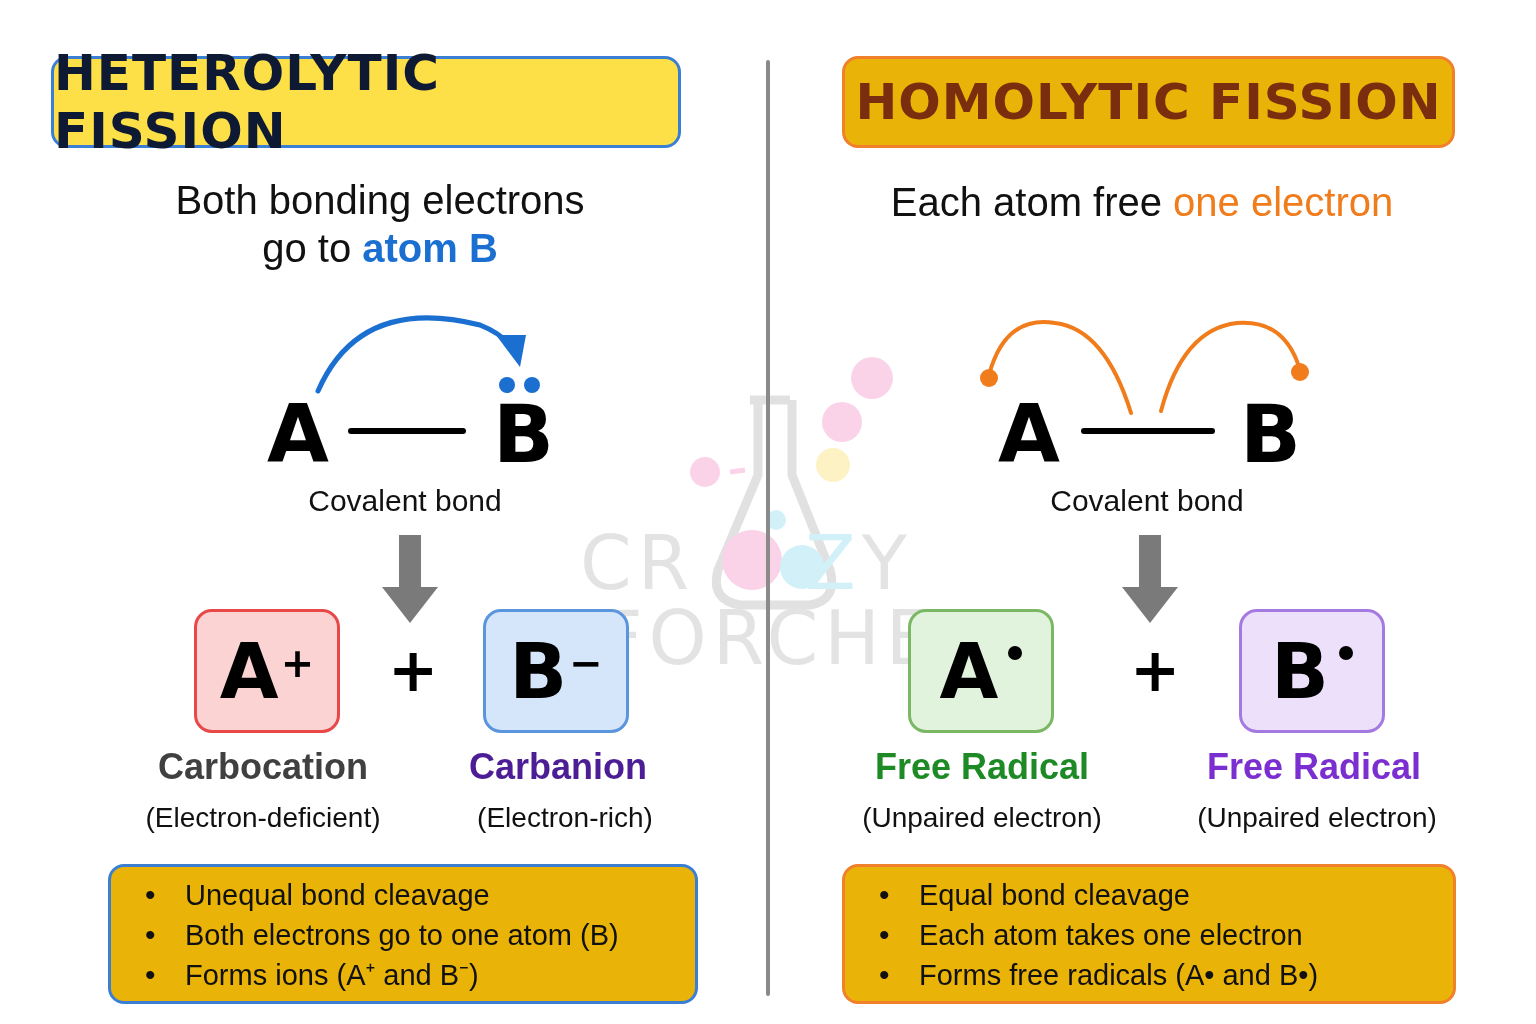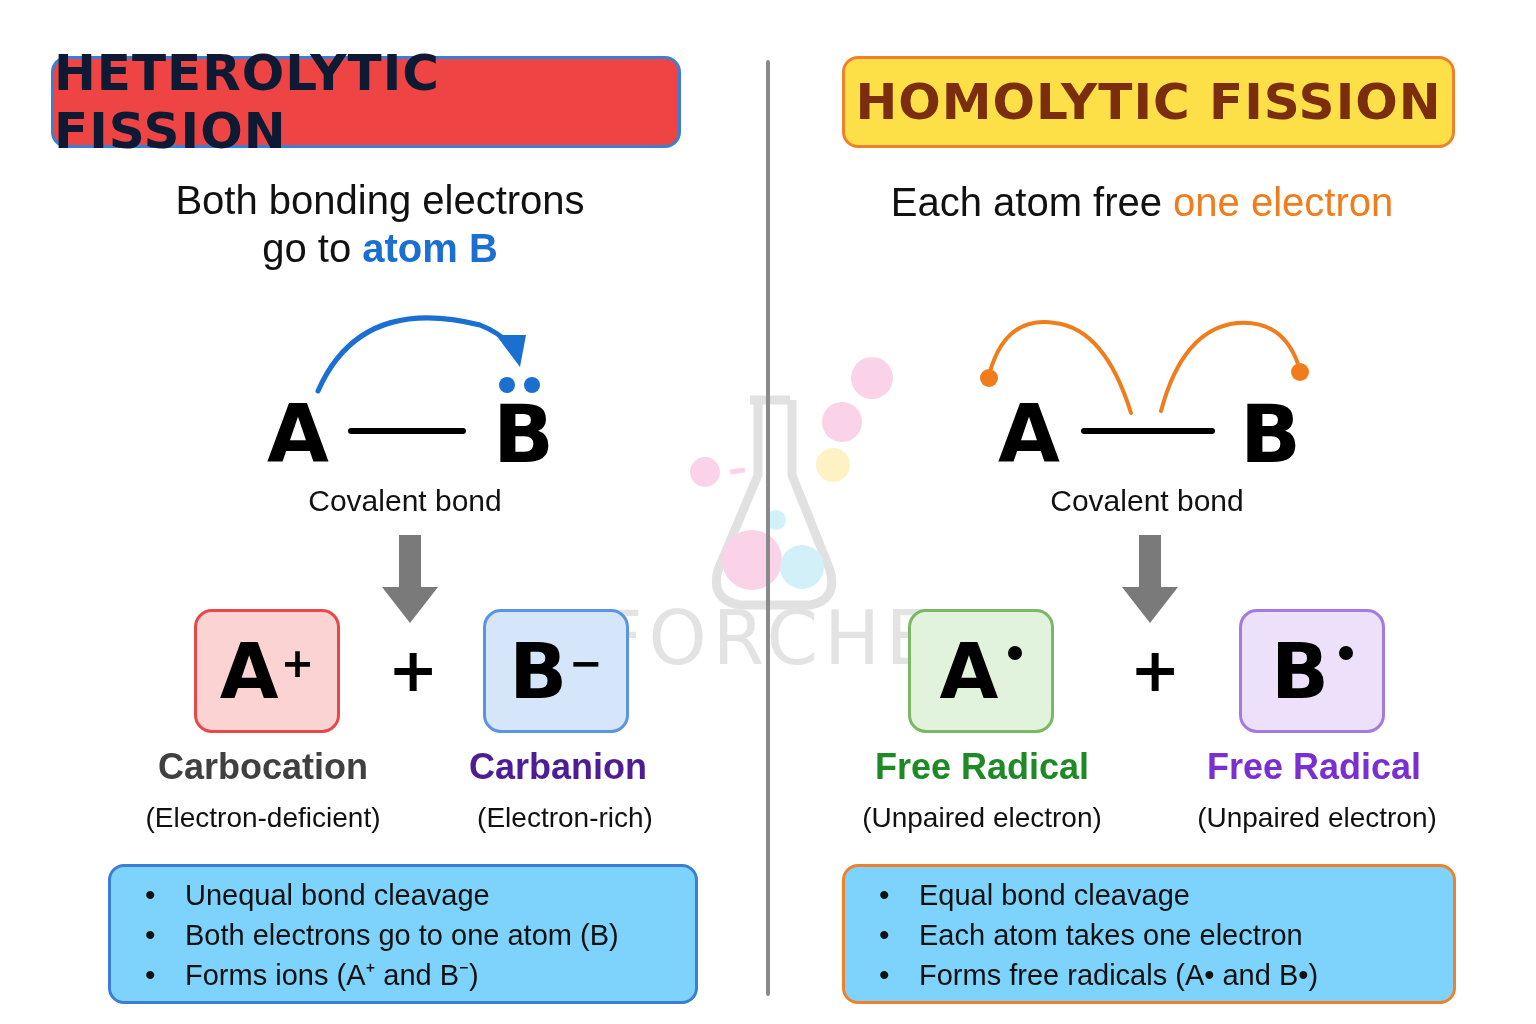--- a/index.html
+++ b/index.html
@@ -10,22 +10,22 @@
     color: #111111;
   }
   .abs { position: absolute; }
   .divider { left: 766px; top: 60px; width: 4px; height: 936px; background: #8a8a8a; border-radius: 2px; }
 
   .title-box {
     position: absolute; border-radius: 16px; border: 3px solid; box-sizing: border-box;
     display: flex; align-items: center; justify-content: center;
     font-family: "DejaVu Sans", sans-serif; font-weight: bold; font-size: 50px; letter-spacing: 1px;
   }
-  .title-left { left: 51px; top: 56px; width: 630px; height: 92px; background: #ef4444; border-color: #3b7fd4; color: #0e1a33; }
-  .title-right { left: 842px; top: 56px; width: 613px; height: 92px; background: #fde047; border-color: #f0812a; color: #7a2e0e; }
+  .title-left { left: 51px; top: 56px; width: 630px; height: 92px; background: #fde047; border-color: #3b7fd4; color: #0e1a33; }
+  .title-right { left: 842px; top: 56px; width: 613px; height: 92px; background: #eab308; border-color: #f0812a; color: #7a2e0e; }
 
   .subtitle { position: absolute; text-align: center; font-size: 40px; line-height: 48px; font-family: "Liberation Sans", sans-serif; color: #111; }
   .sub-left { left: 100px; top: 176px; width: 560px; }
   .sub-right { left: 842px; top: 178px; width: 600px; }
   .hl-blue { color: #1a6fd1; font-weight: bold; }
   .hl-orange { color: #f07c1c; text-align: right; }
 
   .atom { position: absolute; font-size: 80px; font-weight: bold; font-family: "DejaVu Sans", sans-serif; line-height: 80px; color: #000; }
   .bond { position: absolute; height: 6px; background: #000; border-radius: 3px; }
   .caption { position: absolute; font-size: 30px; font-family: "Liberation Sans", sans-serif; text-align: center; color: #111; }
@@ -43,21 +43,21 @@
   .box-blue { left: 483px; top: 609px; background: #d6e6fa; border-color: #5b95de; }
   .box-green { left: 908px; top: 609px; background: #e2f3dd; border-color: #7ab863; }
   .box-purple { left: 1239px; top: 609px; background: #ece0fa; border-color: #a479e0; }
 
   .plus { position: absolute; font-size: 60px; font-weight: bold; font-family: "DejaVu Sans", sans-serif; line-height: 60px; color: #000; }
 
   .species { position: absolute; font-size: 36px; font-weight: bold; font-family: "Liberation Sans", sans-serif; text-align: center; }
   .note { position: absolute; font-size: 28px; font-family: "Liberation Sans", sans-serif; text-align: center; color: #111; }
 
   .summary {
-    position: absolute; border: 3px solid; border-radius: 16px; box-sizing: border-box; background: #7dd3fc;
+    position: absolute; border: 3px solid; border-radius: 16px; box-sizing: border-box; background: #eab308;
     padding: 8px 0 0 30px;
   }
   .summary-left { left: 108px; top: 864px; width: 590px; height: 140px; border-color: #3b7fd4; }
   .summary-right { left: 842px; top: 864px; width: 614px; height: 140px; border-color: #f0812a; }
   .summary ul { margin: 0; padding: 0; list-style: none; }
   .summary li { font-size: 29px; font-family: "Liberation Sans", sans-serif; line-height: 40px; color: #111; position: relative; padding-left: 44px; }
   .summary li::before { content: "•"; position: absolute; left: 4px; top: 0; font-size: 30px; }
 
   .watermark { position: absolute; left: 580px; top: 355px; width: 380px; height: 320px; opacity: 0.5; pointer-events: none; }
   .wm-text { position: absolute; font-family: "DejaVu Sans", sans-serif; color: #c9c9c9; font-size: 74px; letter-spacing: 6px; }
@@ -70,20 +70,21 @@
     <circle cx="292" cy="23" r="21" fill="#f9a8d4"></circle>
     <circle cx="262" cy="67" r="20" fill="#f9a8d4"></circle>
     <circle cx="253" cy="110" r="17" fill="#fde68a"></circle>
     <circle cx="125" cy="117" r="15" fill="#f9a8d4"></circle>
     <line x1="150" y1="117" x2="165" y2="115" stroke="#f9a8d4" stroke-width="5"></line>
     <path d="M170 45 L210 45 M178 45 L178 120 L138 215 Q130 245 160 250 L230 250 Q258 245 250 215 L212 120 L212 45" fill="none" stroke="#c4c4c4" stroke-width="9" stroke-linejoin="round"></path>
     <circle cx="172" cy="205" r="30" fill="#f9a8d4"></circle>
     <circle cx="222" cy="212" r="22" fill="#a5e3f3"></circle>
     <circle cx="196" cy="165" r="10" fill="#a5e3f3"></circle>
   </svg>
+  <div class="wm-text" style="left:0; top:165px;"><span style="color:#c9c9c9">CR</span><span style="display:inline-block;width:110px"></span><span style="color:#a5e3f3">Z</span><span>Y</span></div>
   <div class="wm-text" style="left:20px; top:240px;">FORCHEM</div>
 </div>
 
 <div class="abs divider"></div>
 
 <div class="title-box title-left">HETEROLYTIC FISSION</div>
 
 <div class="subtitle sub-left">
   <div>Both bonding electrons</div>
   <div><span>go to </span><span class="hl-blue">atom B</span></div>

